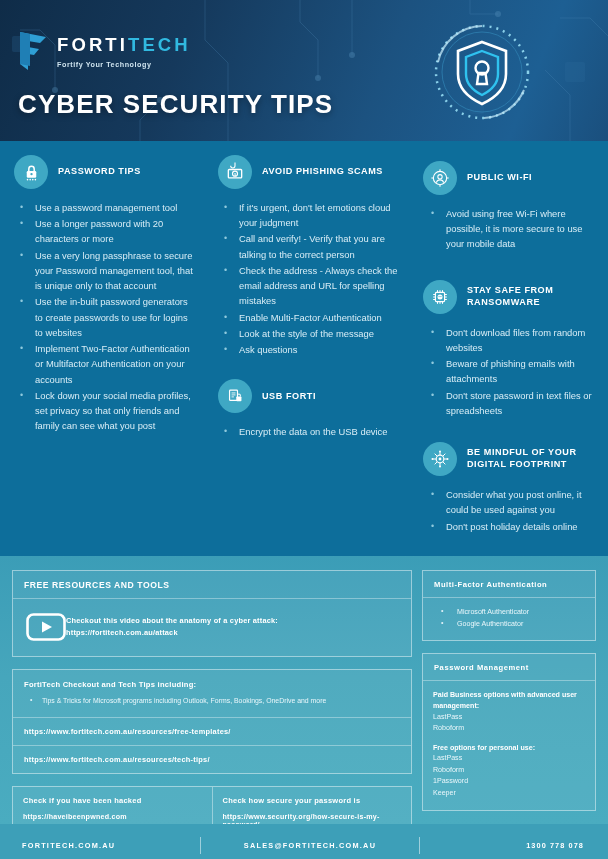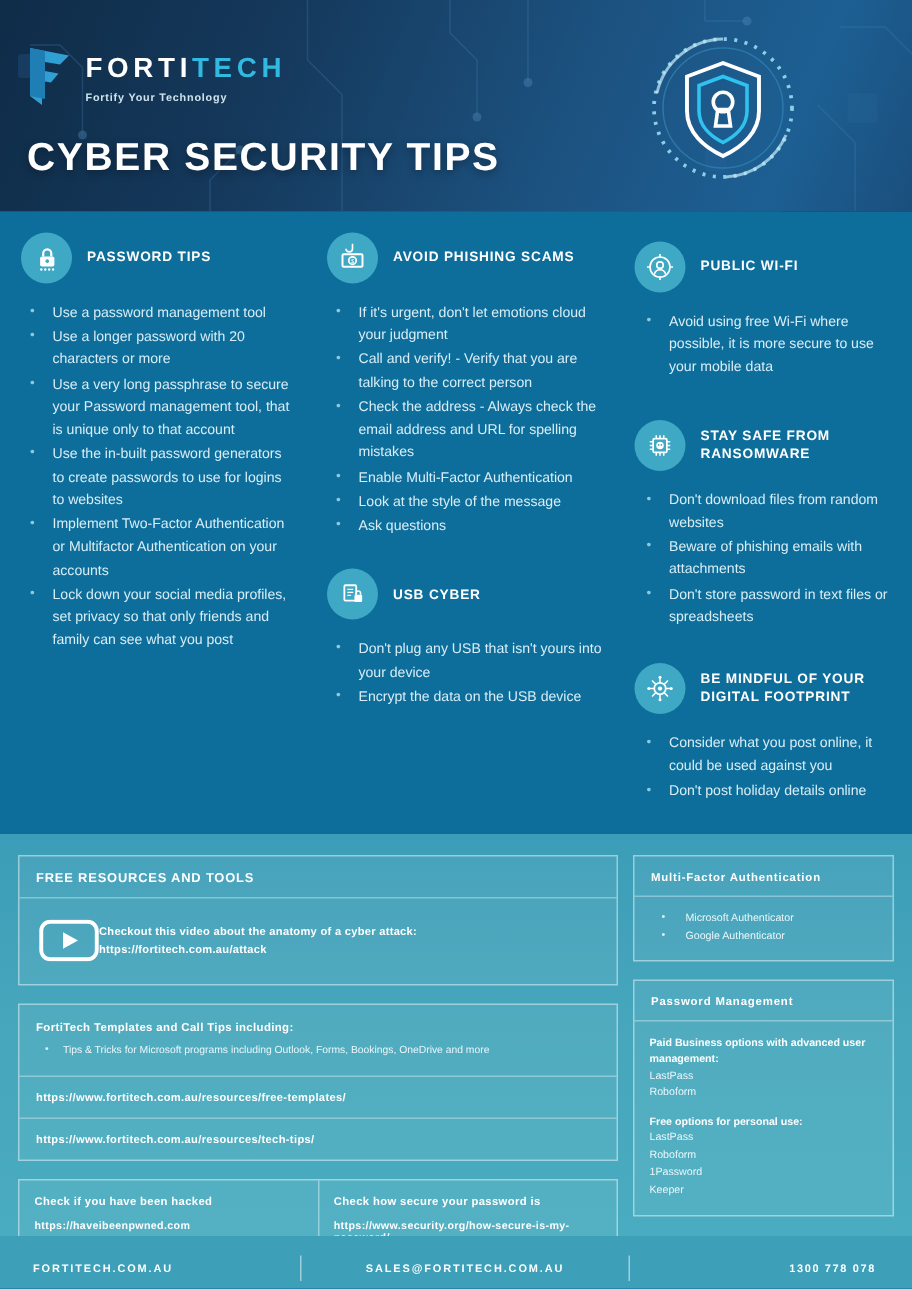--- a/index.html
+++ b/index.html
@@ -244,24 +244,23 @@
         <div class="sect" style="margin-top:22px;">
           <div class="sect-head">
             <span class="ico">
               <svg viewBox="0 0 24 24" width="19" height="19">
                 <rect x="4.5" y="4" width="10" height="13" rx="1" fill="none" stroke="#fff" stroke-width="1.5"></rect>
                 <path d="M7 7.5 H12 M7 10 H12 M7 12.5 H10" stroke="#fff" stroke-width="1.1"></path>
                 <rect x="13" y="12" width="6.5" height="6" rx="1" fill="#fff"></rect>
                 <path d="M14.5 12 V10.6 a1.8 1.8 0 0 1 3.6 0 V12" fill="none" stroke="#fff" stroke-width="1.3"></path>
               </svg>
             </span>
-            <span class="sect-title">USB CYBER</span>
-          </div>
-          <ul class="tips">
-            <li>Don't plug any USB that isn't yours into your device</li>
+            <span class="sect-title">USB FORTI</span>
+          </div>
+          <ul class="tips">
             <li>Encrypt the data on the USB device</li>
           </ul>
         </div>
       </div>
 
       <div class="col col3">
         <div class="sect" style="margin-top:6px;">
           <div class="sect-head">
             <span class="ico">
               <svg viewBox="0 0 24 24" width="20" height="20">
@@ -345,21 +344,21 @@
             <div class="video-text">
               <div>Checkout this video about the anatomy of a cyber attack:</div>
               <div>https://fortitech.com.au/attack</div>
             </div>
           </div>
         </div>
       </div>
 
       <div class="box" style="margin-top:12px;">
         <div class="box-body" style="padding-bottom:9px;">
-          <div class="tmpl-title">FortiTech Templates and Call Tips including:</div>
+          <div class="tmpl-title">FortiTech Checkout and Tech Tips including:</div>
           <ul class="tmpl-list">
             <li>Tips &amp; Tricks for Microsoft programs including Outlook, Forms, Bookings, OneDrive and more</li>
           </ul>
         </div>
         <div class="link-row">https://www.fortitech.com.au/resources/free-templates/</div>
         <div class="link-row">https://www.fortitech.com.au/resources/tech-tips/</div>
       </div>
 
       <div class="box two-up" style="margin-top:12px;">
         <div>

